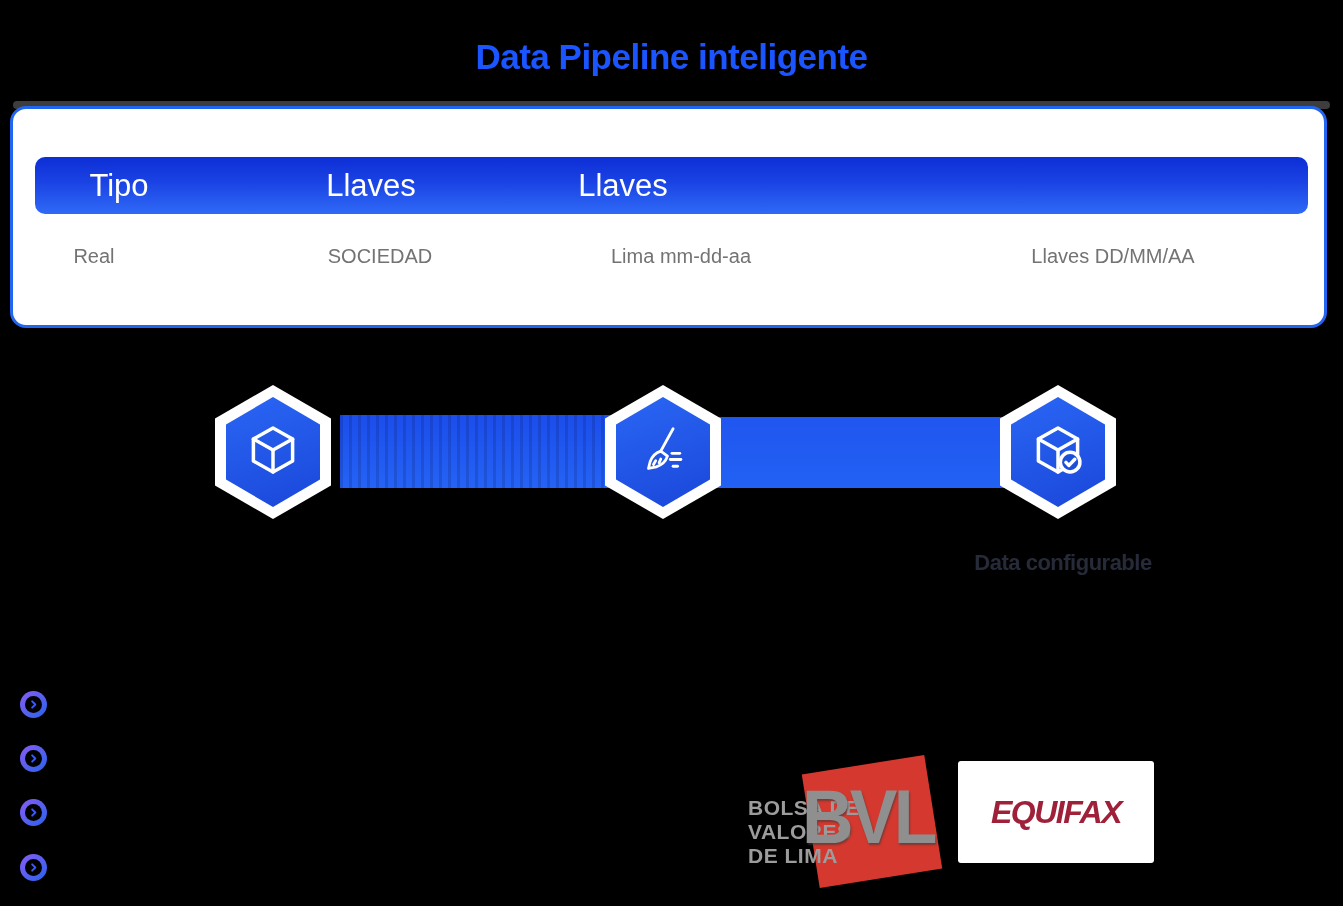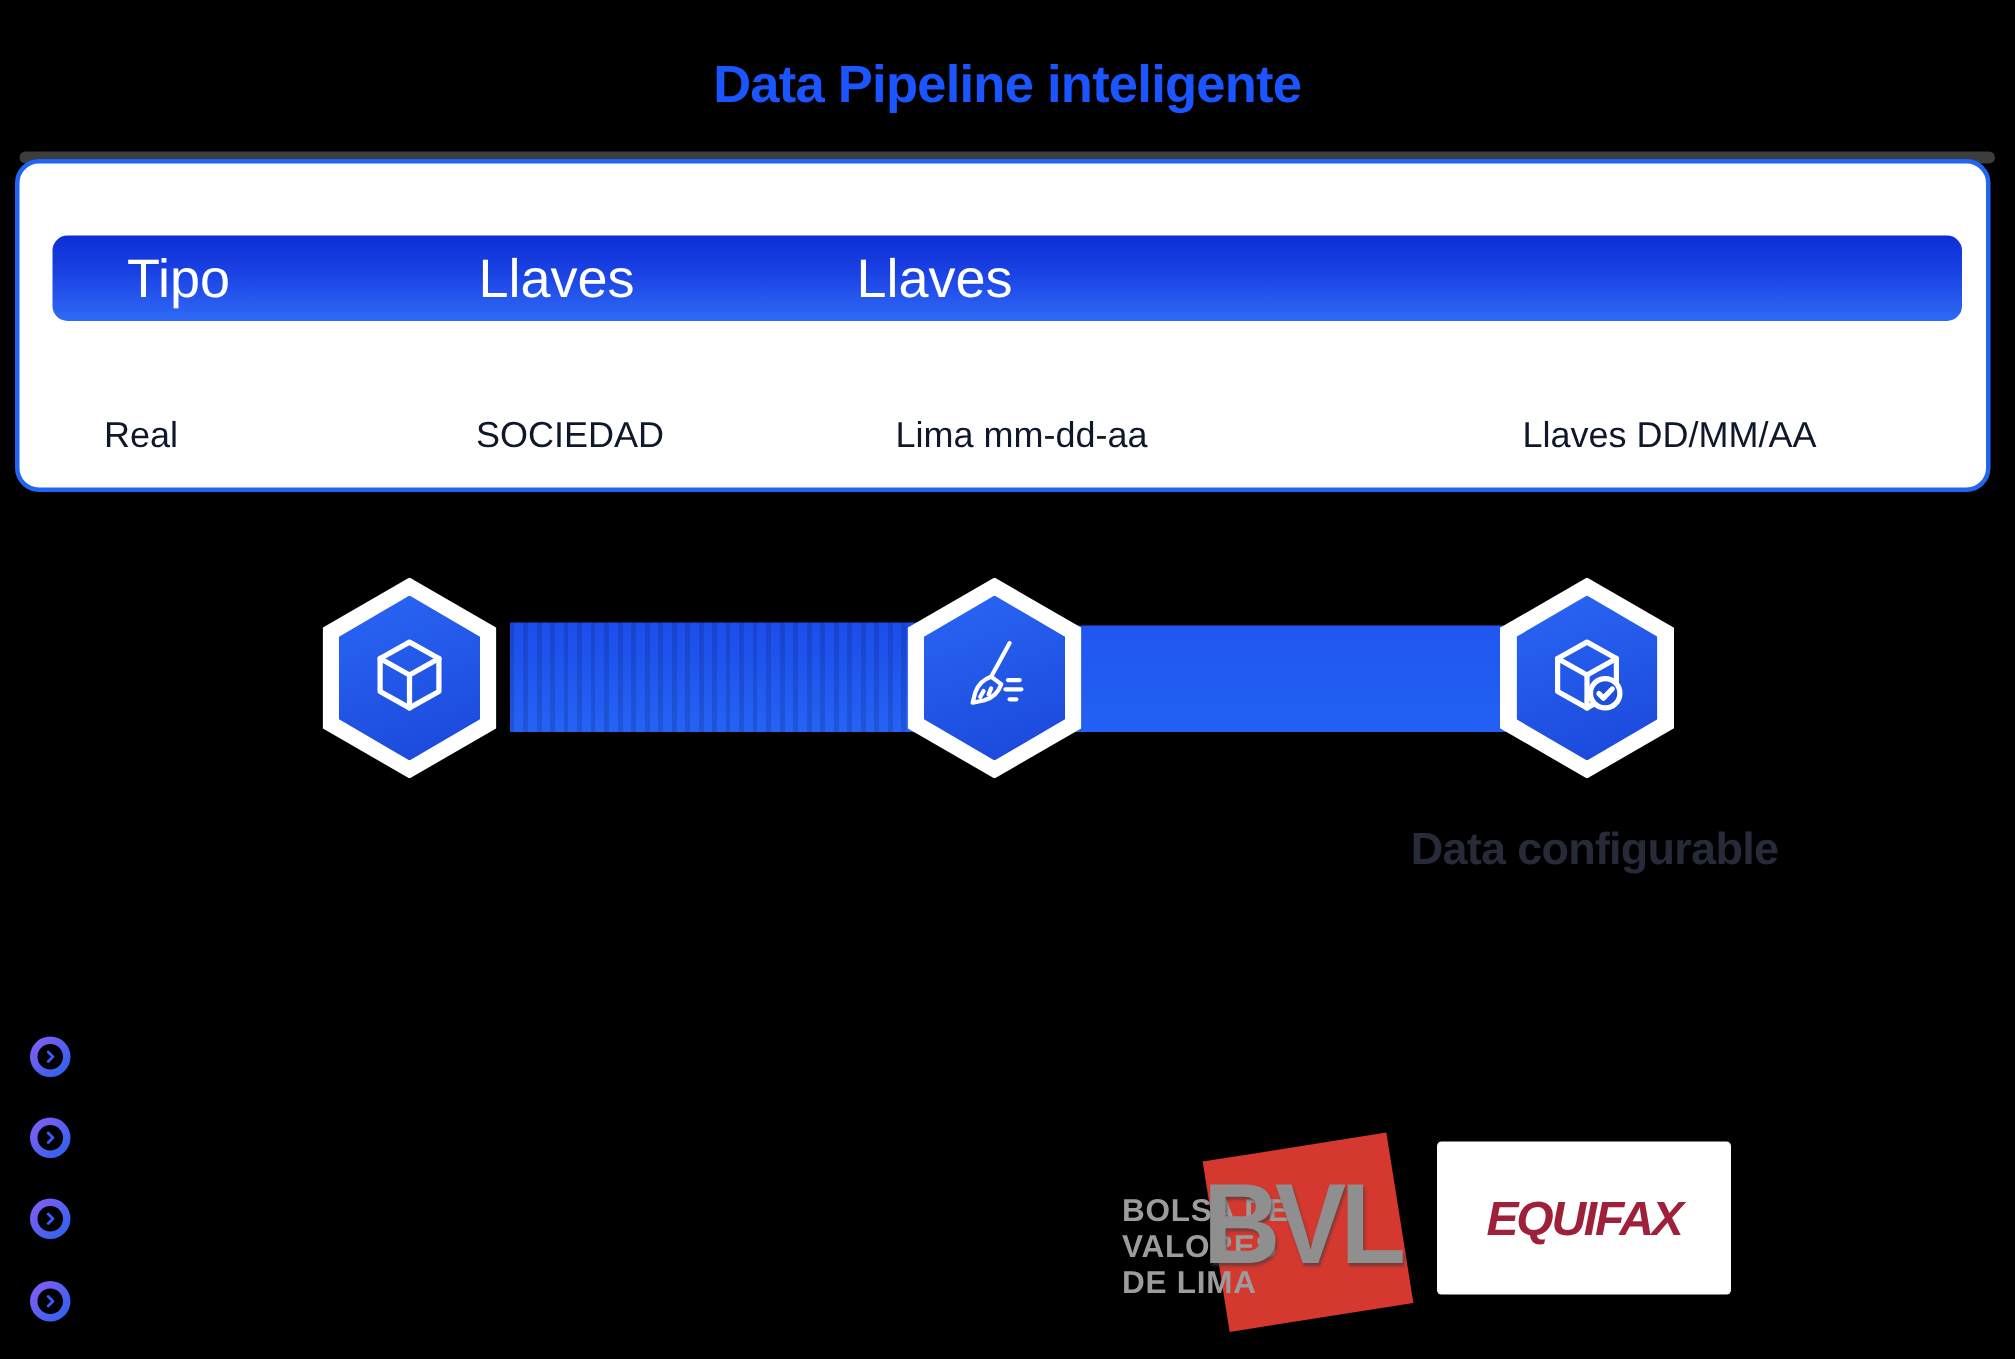--- a/index.html
+++ b/index.html
@@ -23,25 +23,25 @@
     position:absolute; left:10px; top:74px; width:1311px; height:216px;
     background:#fff; border:3px solid #2166f0; border-radius:16px;
   }
   .headerbar {
     position:absolute; left:22px; top:48px; width:1273px; height:57px;
     border-radius:10px;
     background:linear-gradient(180deg,#0c2ed6 0%, #1b43e4 45%, #2f6af6 100%);
   }
   .header-label {
     position:absolute; top:50%; transform:translate(-50%,-50%);
-    color:#fff; font-size:36px; white-space:nowrap;
+    color:#fff; font-size:31px; white-space:nowrap;
   }
   .row-cell {
-    position:absolute; transform:translateX(-50%); top:168px;
-    color:#0f172a; font-size:24px; white-space:nowrap;
+    position:absolute; transform:translateX(-50%); top:136px;
+    color:#737373; font-size:20px; white-space:nowrap;
   }
 
   
   .bar { position:absolute; }
   .bar1 {
     left:340px; top:383px; width:272px; height:73px;
     background:
       repeating-linear-gradient(90deg, rgba(0,0,40,0.14) 0 3px, rgba(0,0,0,0) 3px 9px),
       linear-gradient(180deg,#1b4deb,#2563f5);
   }
@@ -59,21 +59,21 @@
     clip-path:polygon(50% 0,100% 25%,100% 75%,50% 100%,0 75%,0 25%);
     display:flex; align-items:center; justify-content:center;
   }
   .hex1 { left:215px; top:353px; }
   .hex2 { left:605px; top:353px; }
   .hex3 { left:1000px; top:353px; }
   .hex-inner svg { width:56px; height:56px; }
 
   .caption {
     position:absolute; left:1063px; top:518px; transform:translateX(-50%);
-    font-size:30px; font-weight:800; color:#272b39; white-space:nowrap;
+    font-size:22px; font-weight:800; color:#272b39; white-space:nowrap;
     letter-spacing:-0.5px;
   }
 
   
   .bullet {
     position:absolute; left:20px; width:27px; height:27px; border-radius:50%;
     background:linear-gradient(135deg,#8b5cf6,#2563eb);
     display:flex; align-items:center; justify-content:center;
   }
   .bullet-core {

